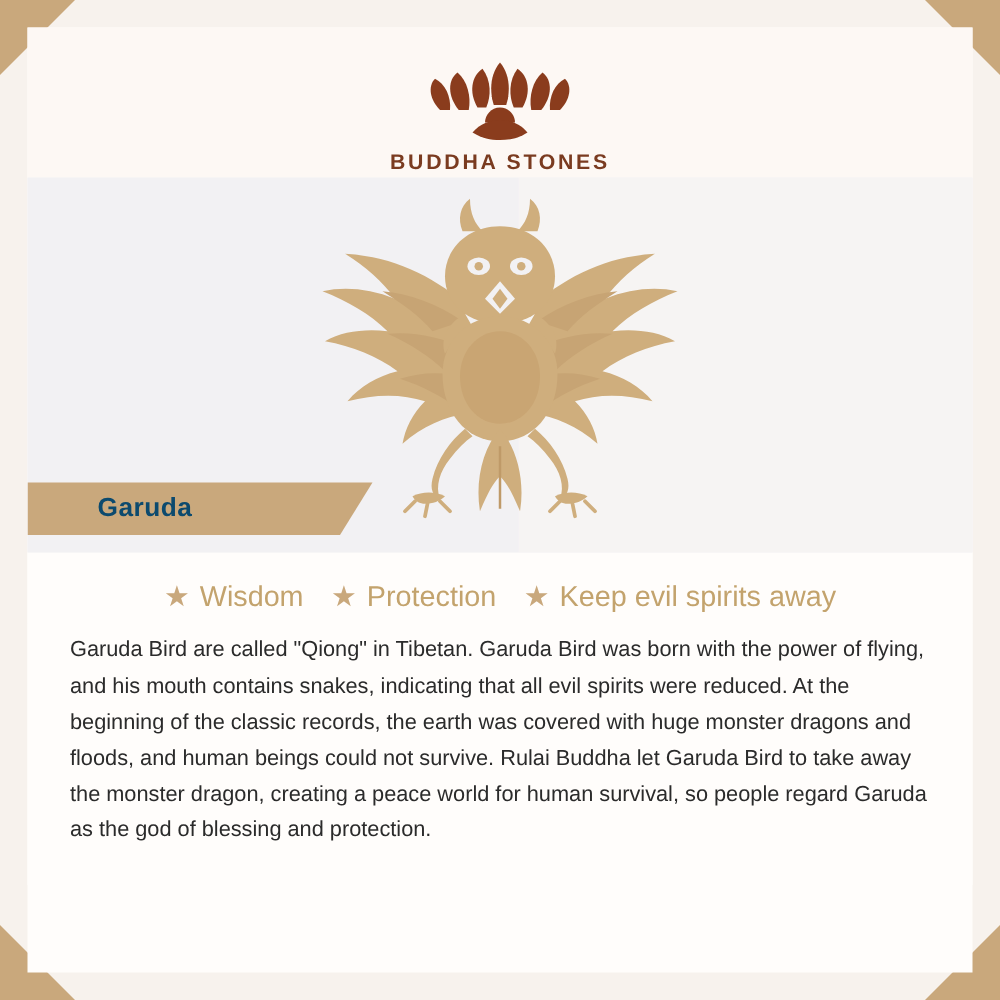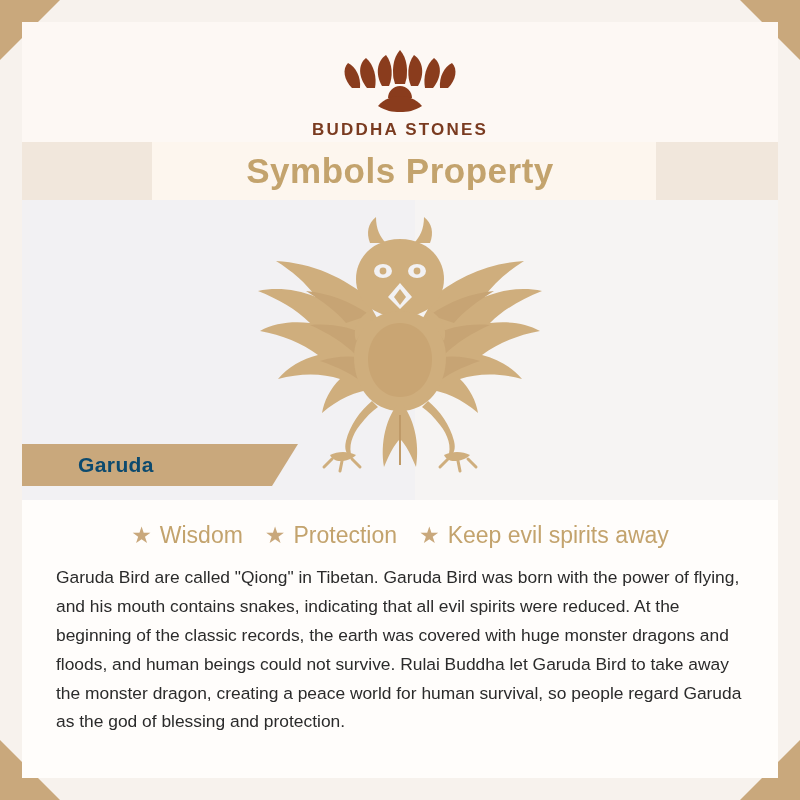--- a/index.html
+++ b/index.html
@@ -250,23 +250,20 @@
 
         <g fill="#8a3c1d">
           <circle cx="66" cy="41" r="6.5"></circle>
           <path d="M66 50 C59 50 54 56 54 62 L78 62 C78 56 73 50 66 50 Z"></path>
           <path d="M44 70 C50 63 58 60 66 60 C74 60 82 63 88 70 C80 75 74 76 66 76 C58 76 52 75 44 70 Z"></path>
         </g>
       </svg>
       <div class="brand-name">BUDDHA STONES</div>
     </div>
 
-    <div class="title-strip">
-      <div class="title-text">Symbols Property</div>
-    </div>
 
     <div class="illus-band">
       <div class="left-tone"></div>
       <div class="right-tone"></div>
 
       <div class="garuda-wrap">
         <svg viewBox="0 0 360 290" width="360" height="290">
           <g fill="#cfae7d">
 
             <path d="M152 96 C124 72 92 58 56 56 C72 66 86 78 96 92 C76 84 56 82 38 86 C58 94 76 104 90 118 C72 116 54 118 40 126 C62 130 82 138 98 150 C82 154 68 162 58 174 C80 168 102 168 120 174 C110 184 104 196 102 208 C118 194 136 186 154 184 Z"></path>

